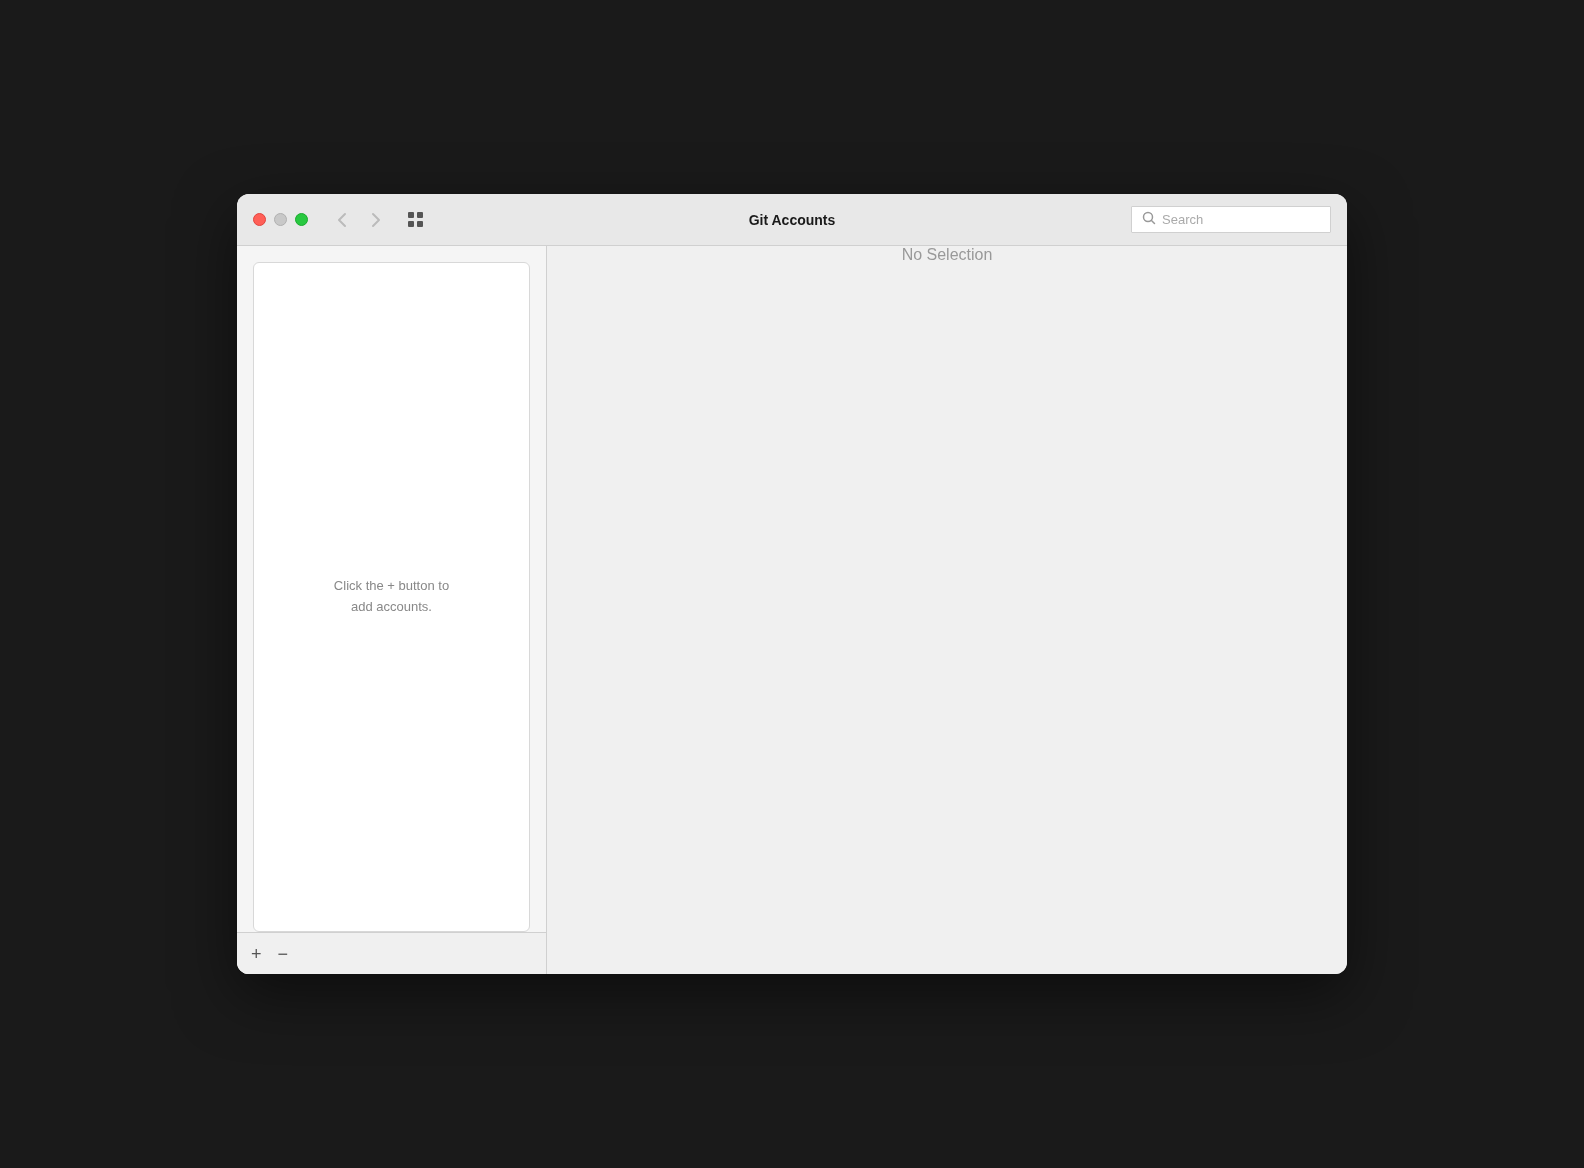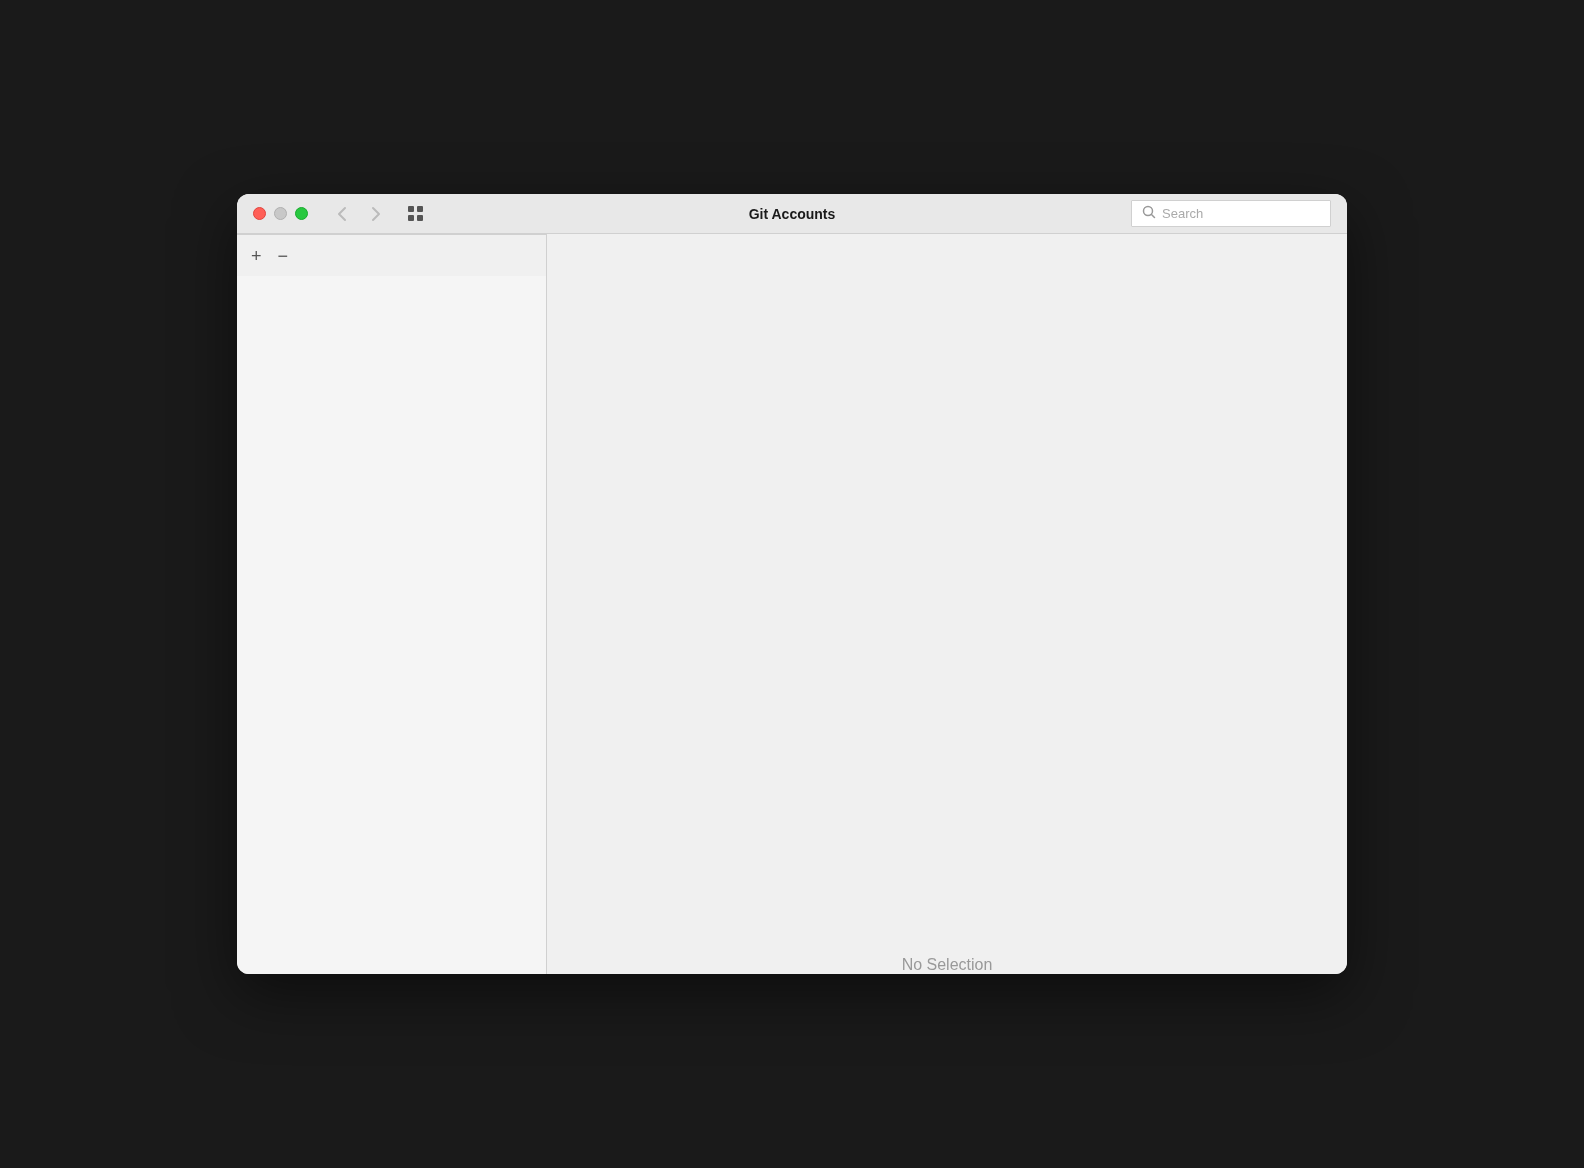--- a/index.html
+++ b/index.html
@@ -23,21 +23,21 @@
       height: 780px;
       background: #f0f0f0;
       border-radius: 12px;
       box-shadow: 0 20px 60px rgba(0,0,0,0.5);
       overflow: hidden;
       display: flex;
       flex-direction: column;
     }
 
     .titlebar {
-      height: 40px;
+      height: 52px;
       background: #e8e8e8;
       border-bottom: 1px solid #d0d0d0;
       display: flex;
       align-items: center;
       padding: 0 16px;
       position: relative;
       flex-shrink: 0;
     }
 
     .traffic-lights {
@@ -211,21 +211,21 @@
       padding: 0;
       display: flex;
       align-items: center;
       justify-content: center;
     }
 
     .detail-panel {
       flex: 1;
       background: #f0f0f0;
       display: flex;
-      align-items: flex-end;
+      align-items: flex-start;
       justify-content: center;
     }
 
     .no-selection-text {
       font-size: 16px;
       color: #999;
       font-weight: 400;
     }
   </style>
 </head>
@@ -272,20 +272,26 @@
           </svg>
         </span>
         <input class="search-input" type="text" placeholder="Search" style="">
       </div>
     </div>
   </div>
 
   <div class="content">
 
     <div class="sidebar">
+      <div class="list-area">
+        <div class="empty-message">
+          <span>Click the + button to</span><br>
+          <span>add accounts.</span>
+        </div>
+      </div>
       <div class="toolbar-bottom">
         <button class="toolbar-btn">+</button>
         <button class="toolbar-btn">−</button>
       </div>
     </div>
 
     <div class="detail-panel">
       <span class="no-selection-text">No Selection</span>
     </div>
 

